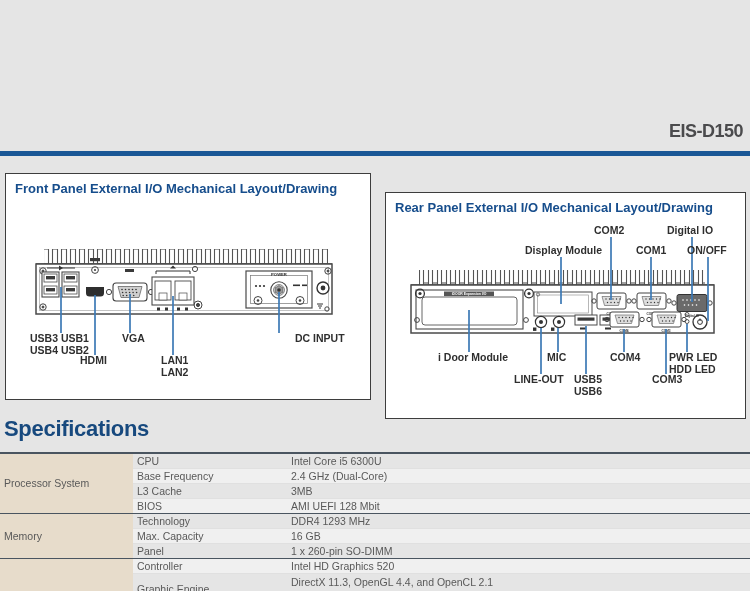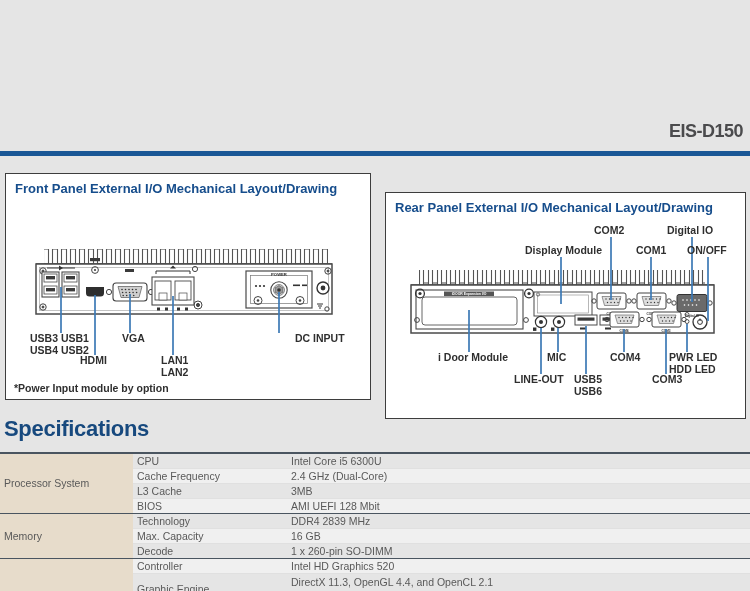--- a/index.html
+++ b/index.html
@@ -182,21 +182,20 @@
       <div>USB3 USB1</div>
       <div>USB4 USB2</div>
     </div>
     <div class="lbl" style="left:74px;top:181px;">HDMI</div>
     <div class="lbl" style="left:100px;top:159px;margin-left:16px;">VGA</div>
     <div class="lbl" style="left:155px;top:181px;">
       <div>LAN1</div>
       <div>LAN2</div>
     </div>
     <div class="lbl" style="left:247px;top:159px;margin-left:42px;">DC INPUT</div>
-    <div class="footnote">*Power Input module by option</div>
   </div>
 
   <div class="panel-box rear-box">
     <div class="panel-title">Rear Panel External I/O Mechanical Layout/Drawing</div>
 
     <svg class="draw" width="358" height="224" viewBox="0 0 358 224">
       <defs>
         <pattern id="finsR" width="9" height="15" patternUnits="userSpaceOnUse">
           <rect x="1.5" y="0" width="5" height="15" fill="#ffffff" stroke="#555" stroke-width="1.1"></rect>
         </pattern>
@@ -387,42 +386,42 @@
   <div class="specs-heading">Specifications</div>
 
   <table class="spec">
     <tbody>
         <tr class="first">
       <td class="cat" rowspan="4">Processor System</td>
       <td class="prop">CPU</td>
       <td class="val">Intel Core i5 6300U</td>
     </tr>
     <tr class="alt">
-      <td class="prop">Cache Frequency</td>
+      <td class="prop">Base Frequency</td>
       <td class="val">2.4 GHz (Dual-Core)</td>
     </tr>
     <tr>
       <td class="prop">L3 Cache</td>
       <td class="val">3MB</td>
     </tr>
     <tr class="alt">
       <td class="prop">BIOS</td>
       <td class="val">AMI UEFI 128 Mbit</td>
     </tr>
     <tr class="gstart">
       <td class="cat" rowspan="3">Memory</td>
       <td class="prop">Technology</td>
-      <td class="val">DDR4 2839 MHz</td>
+      <td class="val">DDR4 1293 MHz</td>
     </tr>
     <tr class="alt">
       <td class="prop">Max. Capacity</td>
       <td class="val">16 GB</td>
     </tr>
     <tr>
-      <td class="prop">Decode</td>
+      <td class="prop">Panel</td>
       <td class="val">1 x 260-pin SO-DIMM</td>
     </tr>
     <tr class="gstart alt">
       <td class="cat" rowspan="2"></td>
       <td class="prop">Controller</td>
       <td class="val">Intel HD Graphics 520</td>
     </tr>
     <tr class="dbl">
       <td class="prop">Graphic Engine</td>
       <td class="val">

